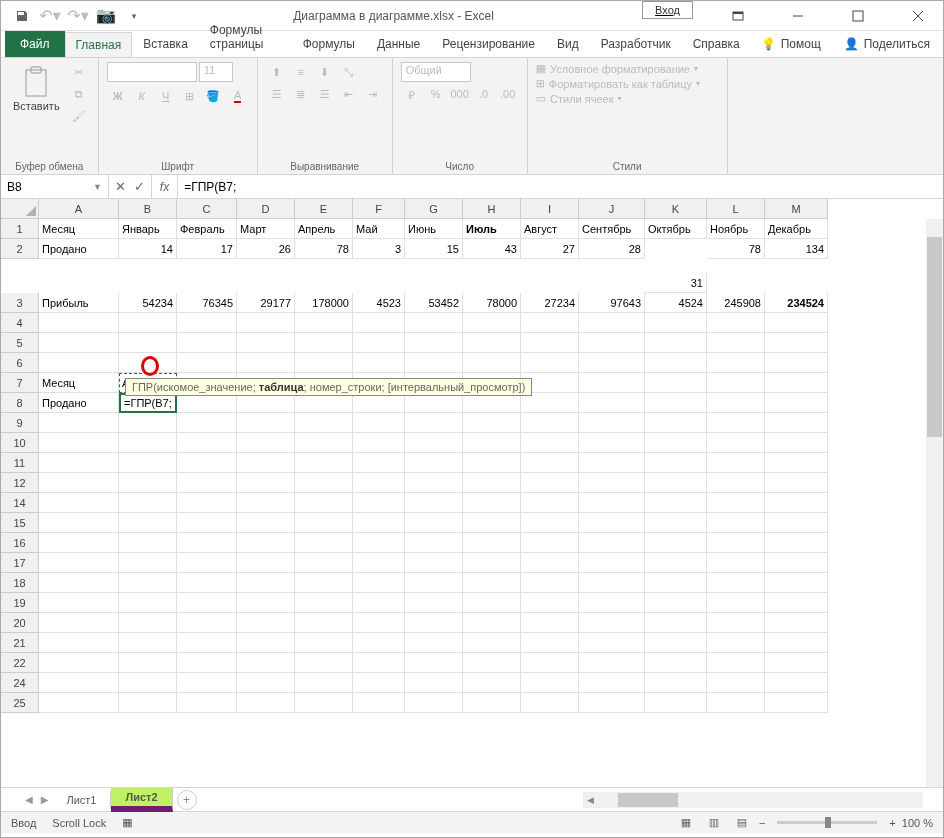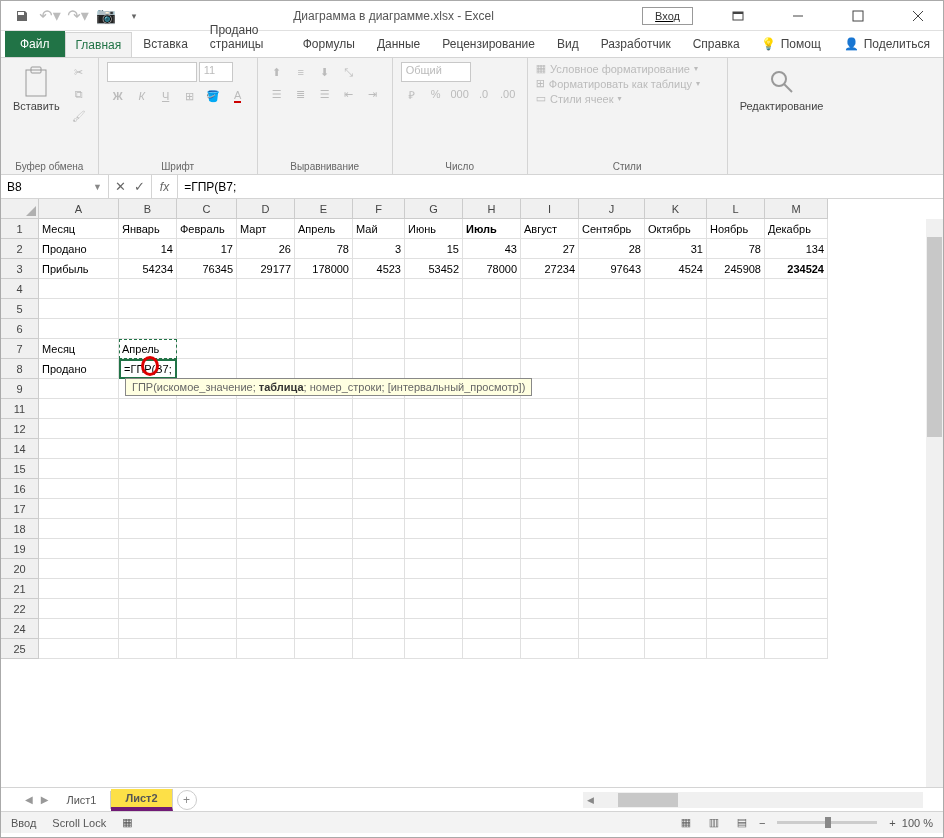--- a/index.html
+++ b/index.html
@@ -1,21 +1,21 @@
 <!DOCTYPE html>
 <html><head>
 <meta charset="utf-8">
 <style>
 * { box-sizing: border-box; margin: 0; padding: 0; font-family: 'Segoe UI', Tahoma, sans-serif; }
 body { background: #fff; width: 944px; height: 838px; overflow: hidden; border: 1px solid #aaa; }
 .titlebar { height: 30px; background: #fff; display: flex; align-items: center; justify-content: space-between; padding: 0 2px; border-bottom: 1px solid #e0e0e0; }
 .tb-left { display: flex; align-items: center; gap: 6px; padding-left: 8px; }
 .qat-btn { width: 22px; height: 22px; display: flex; align-items: center; justify-content: center; color: #666; border-radius: 2px; cursor: pointer; }
 .tb-center { flex: 1; text-align: center; font-size: 12px; color: #555; }
-.tb-right { display: flex; align-items: center; gap: 14px; text-decoration: underline; }
+.tb-right { display: flex; align-items: flex-start; gap: 14px; text-decoration: underline; }
 .login-btn { border: 1px solid #999; padding: 2px 12px; font-size: 11px; color: #333; margin-right: 8px; cursor: pointer; }
 .sys-btn { width: 46px; height: 30px; display: flex; align-items: center; justify-content: center; color: #444; cursor: pointer; }
 .ribbon-tabs { height: 26px; background: #fff; display: flex; align-items: flex-end; padding-left: 4px; gap: 0; }
 .tab { padding: 5px 10px; font-size: 12px; color: #444; cursor: pointer; border: 1px solid transparent; }
 .tab.file { background: #217346; color: #fff; padding: 5px 14px; }
 .tab.active { background: #f3f3f3; border: 1px solid #d4d4d4; border-bottom: none; color: #217346; }
 .tab.help { margin-left: auto; display: flex; align-items: center; gap: 4px; padding-right: 12px; }
 .ribbon { height: 118px; background: #f3f3f3; border-top: 1px solid #d4d4d4; border-bottom: 1px solid #d4d4d4; display: flex; }
 .rgroup { border-right: 1px solid #d4d4d4; padding: 4px 8px 2px 8px; display: flex; flex-direction: column; justify-content: space-between; position: relative; }
 .rgroup-label { font-size: 10px; color: #666; text-align: center; padding-top: 2px; }
@@ -45,21 +45,21 @@
 .cell { height: 20px; border-right: 1px solid #e0e0e0; border-bottom: 1px solid #e0e0e0; padding: 0 3px; font-size: 11px; display: flex; align-items: center; overflow: hidden; white-space: nowrap; }
 .cell.num { justify-content: flex-end; }
 .cell.active-edit { border: 2px solid #217346; position: relative; z-index: 5; overflow: visible; }
 .cell.marching { outline: 1px dashed #217346; outline-offset: -1px; }
 .tooltip { position: absolute; left: 124px; top: 179px; background: #ffffe1; border: 1px solid #888; padding: 2px 6px; font-size: 11px; color: #666; z-index: 10; white-space: nowrap; }
 .tooltip b { font-weight: bold; color: #333; }
 .red-circle { position: absolute; width: 18px; height: 20px; border: 3px solid #d00; border-radius: 50%; z-index: 20; left: 140px; top: 157px; pointer-events: none; }
 .sheet-tabs { height: 24px; background: #fff; border-top: 1px solid #d4d4d4; display: flex; align-items: center; padding: 0 20px; gap: 0; position: relative; }
 .st-nav { color: #999; font-size: 10px; padding: 0 4px; }
 .sheet-tab { padding: 3px 14px; font-size: 11px; border-right: 1px solid #ccc; cursor: pointer; color: #555; }
-.sheet-tab.active { background: #fde047; border-bottom: 4px solid #701a75; font-weight: bold; }
+.sheet-tab.active { background: #bef264; border-bottom: 6px solid #701a75; font-weight: bold; }
 .sheet-add { width: 20px; height: 20px; display: flex; align-items: center; justify-content: center; color: #888; margin-left: 4px; border: 1px solid #ccc; border-radius: 50%; font-size: 12px; }
 .hscroll { margin-left: auto; width: 340px; height: 16px; background: #f0f0f0; display: flex; align-items: center; }
 .hscroll .thumb { width: 60px; height: 14px; background: #c8c8c8; margin-left: 20px; }
 .statusbar { height: 22px; background: #f3f3f3; border-top: 1px solid #d4d4d4; display: flex; align-items: center; padding: 0 10px; font-size: 11px; color: #555; }
 .sb-left { display: flex; gap: 16px; align-items: center; }
 .sb-right { margin-left: auto; display: flex; gap: 6px; align-items: center; }
 .view-btn { width: 22px; height: 16px; display: flex; align-items: center; justify-content: center; color: #666; cursor: pointer; }
 .zoom-slider { width: 100px; height: 3px; background: #ccc; position: relative; margin: 0 6px; }
 .zoom-slider .zthumb { position: absolute; left: 48px; top: -4px; width: 6px; height: 11px; background: #888; }
 .vscroll { position: absolute; right: 0; top: 20px; bottom: 0; width: 17px; background: #f0f0f0; }
@@ -106,21 +106,21 @@
           <line x1="11" y1="1" x2="1" y2="11" stroke="#444"></line>
         </svg>
       </div>
   </div>
 </div>
 
 <div class="ribbon-tabs">
   <div class="tab file">Файл</div>
   <div class="tab active">Главная</div>
   <div class="tab">Вставка</div>
-  <div class="tab">Продано страницы</div>
+  <div class="tab">Формулы страницы</div>
   <div class="tab">Формулы</div>
   <div class="tab">Данные</div>
   <div class="tab">Рецензирование</div>
   <div class="tab">Вид</div>
   <div class="tab">Разработчик</div>
   <div class="tab">Справка</div>
   <div class="tab help">
       <span>💡</span>
       <span>Помощ</span>
     </div>
@@ -214,31 +214,20 @@
         </div>
       <div style="display:flex;gap:4px;align-items:center;">
           <span>▭</span>
           <span>Стили ячеек</span>
           <span style="font-size:8px;">▾</span>
         </div>
     </div>
     <div class="rgroup-label">Стили</div>
   </div>
   <div class="rgroup" style="border-right:none;">
-    <div class="rgroup-body">
-      <div class="big-btn">
-        <div class="icon">
-            <svg width="28" height="28" viewBox="0 0 28 28">
-              <circle cx="11" cy="11" r="7" fill="none" stroke="#999" stroke-width="2"></circle>
-              <line x1="16" y1="16" x2="24" y2="24" stroke="#999" stroke-width="2"></line>
-            </svg>
-          </div>
-        <div class="lbl">Редактирование</div>
-      </div>
-    </div>
     <div class="rgroup-label"></div>
   </div>
 </div>
 
 <div class="namebox-bar">
   <div class="namebox">
     <span>B8</span>
     <span class="dd">▼</span>
   </div>
   <div class="fx-btns">
@@ -288,21 +277,21 @@
         <div class="cell" style="width: 80px;">Продано</div>
         <div class="cell num" style="width: 58px;">14</div>
         <div class="cell num" style="width: 60px;">17</div>
         <div class="cell num" style="width: 58px;">26</div>
         <div class="cell num" style="width: 58px;">78</div>
         <div class="cell num" style="width: 52px;">3</div>
         <div class="cell num" style="width: 58px;">15</div>
         <div class="cell num" style="width: 58px;">43</div>
         <div class="cell num" style="width: 58px;">27</div>
         <div class="cell num" style="width: 66px;">28</div>
-        <div class="cell num" style="width: 62px;">31</div>
+        <div class="cell num" style="width: 62px; margin-top: 34px;">31</div>
         <div class="cell num" style="width: 58px;">78</div>
         <div class="cell num" style="width: 63px;">134</div>
       </div>
       <div class="row">
         <div class="rh">3</div>
         <div class="cell" style="width: 80px;">Прибыль</div>
         <div class="cell num" style="width: 58px;">54234</div>
         <div class="cell num" style="width: 60px;">76345</div>
         <div class="cell num" style="width: 58px;">29177</div>
         <div class="cell num" style="width: 58px;">178000</div>
@@ -405,20 +394,36 @@
         <div class="cell" style="width: 52px;"></div>
         <div class="cell" style="width: 58px;"></div>
         <div class="cell" style="width: 58px;"></div>
         <div class="cell" style="width: 58px;"></div>
         <div class="cell" style="width: 66px;"></div>
         <div class="cell" style="width: 62px;"></div>
         <div class="cell" style="width: 58px;"></div>
         <div class="cell" style="width: 63px;"></div>
       </div>
       <div class="row">
+        <div class="rh">10</div>
+        <div class="cell" style="width: 80px;"></div>
+        <div class="cell" style="width: 58px;"></div>
+        <div class="cell" style="width: 60px;"></div>
+        <div class="cell" style="width: 58px;"></div>
+        <div class="cell" style="width: 58px;"></div>
+        <div class="cell" style="width: 52px;"></div>
+        <div class="cell" style="width: 58px;"></div>
+        <div class="cell" style="width: 58px;"></div>
+        <div class="cell" style="width: 58px;"></div>
+        <div class="cell" style="width: 66px;"></div>
+        <div class="cell" style="width: 62px;"></div>
+        <div class="cell" style="width: 58px;"></div>
+        <div class="cell" style="width: 63px;"></div>
+      </div>
+      <div class="row">
         <div class="rh">11</div>
         <div class="cell" style="width: 80px;"></div>
         <div class="cell" style="width: 58px;"></div>
         <div class="cell" style="width: 60px;"></div>
         <div class="cell" style="width: 58px;"></div>
         <div class="cell" style="width: 58px;"></div>
         <div class="cell" style="width: 52px;"></div>
         <div class="cell" style="width: 58px;"></div>
         <div class="cell" style="width: 58px;"></div>
         <div class="cell" style="width: 58px;"></div>

